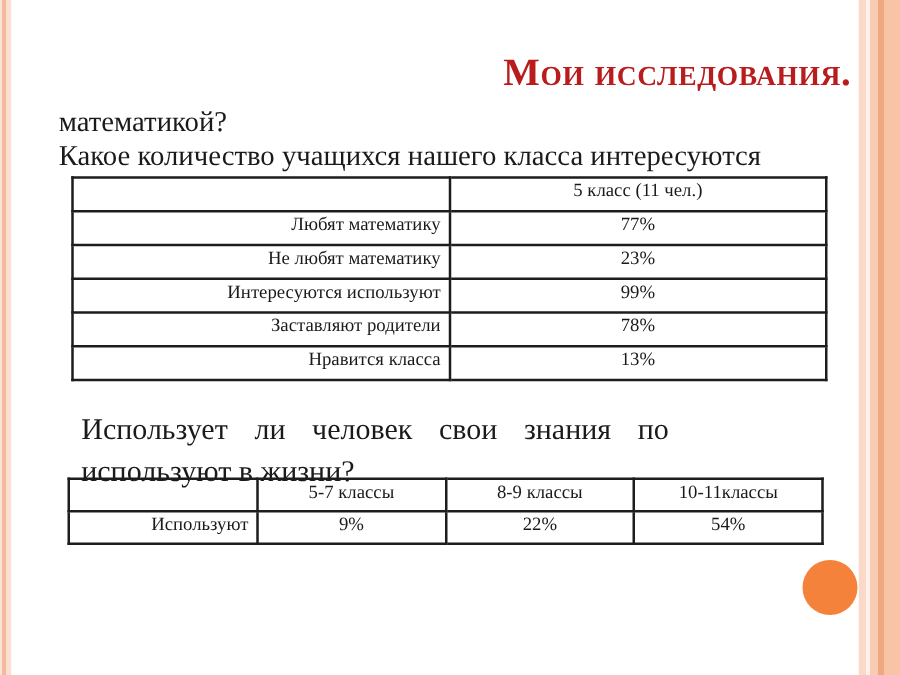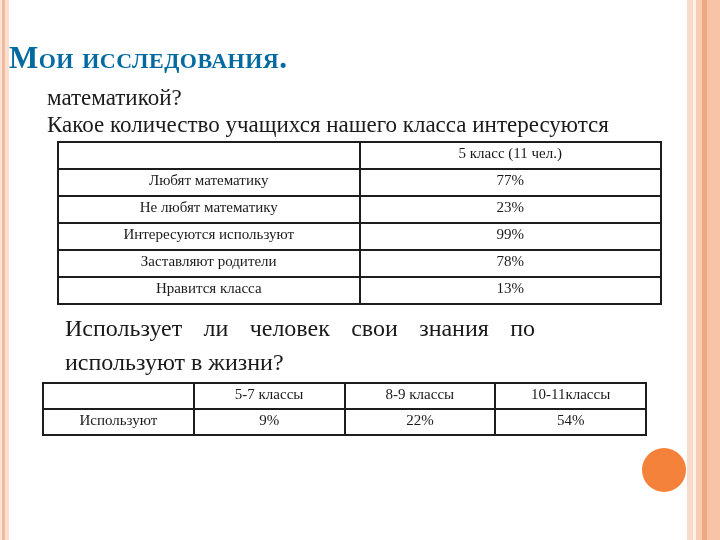--- a/index.html
+++ b/index.html
@@ -27,66 +27,67 @@
 
   .accent-circle {
     position: absolute; left: 642px; top: 448px;
     width: 44px; height: 44px; border-radius: 50%;
     background: #f5823a;
     z-index: 1;
   }
 
   .title {
     position: absolute; top: 40px; left: 9px; width: 672px; margin: 0;
-    text-align: left;
+    text-align: right;
     font-variant: small-caps;
     font-weight: bold;
     font-size: 31px;
     line-height: 36px;
     letter-spacing: 0.5px;
-    color: #0369a1;
+    color: #b91c1c;
     z-index: 2;
   }
 
   .question1 {
     position: absolute; left: 47px; top: 84px; width: 640px;
     font-size: 23px; line-height: 27px;
     z-index: 2;
   }
 
   .question2 {
     position: absolute; left: 65px; top: 311px; width: 470px;
     font-size: 24px; line-height: 34px;
     z-index: 2;
   }
   .question2 .justified {
     text-align: justify;
     text-align-last: justify;
+    margin-top: 16px;
   }
 
   table {
     position: absolute;
     border-collapse: collapse;
     table-layout: fixed;
     background: transparent;
     font-size: 15px;
     z-index: 2;
   }
   td {
     border: 2px solid #1d1d1d;
     padding: 2px 6px;
     vertical-align: top;
     overflow: hidden;
     white-space: nowrap;
   }
   .t1 { left: 57px; top: 141px; width: 605px; }
   .t1 tr { height: 27px; }
-  .t2 { left: 42px; top: 382px; width: 605px; }
+  .t2 { left: 54px; top: 382px; width: 605px; }
   .t2 tr { height: 26px; }
-  td.label { text-align: center; }
+  td.label { text-align: right; }
   td.value { text-align: center; border-radius: 12px; }
 </style>
 </head>
 <body>
 
 <div class="slide">
 
   <div class="stripe-left"></div>
   <div class="stripe-right"></div>
   <div class="accent-circle"></div>

